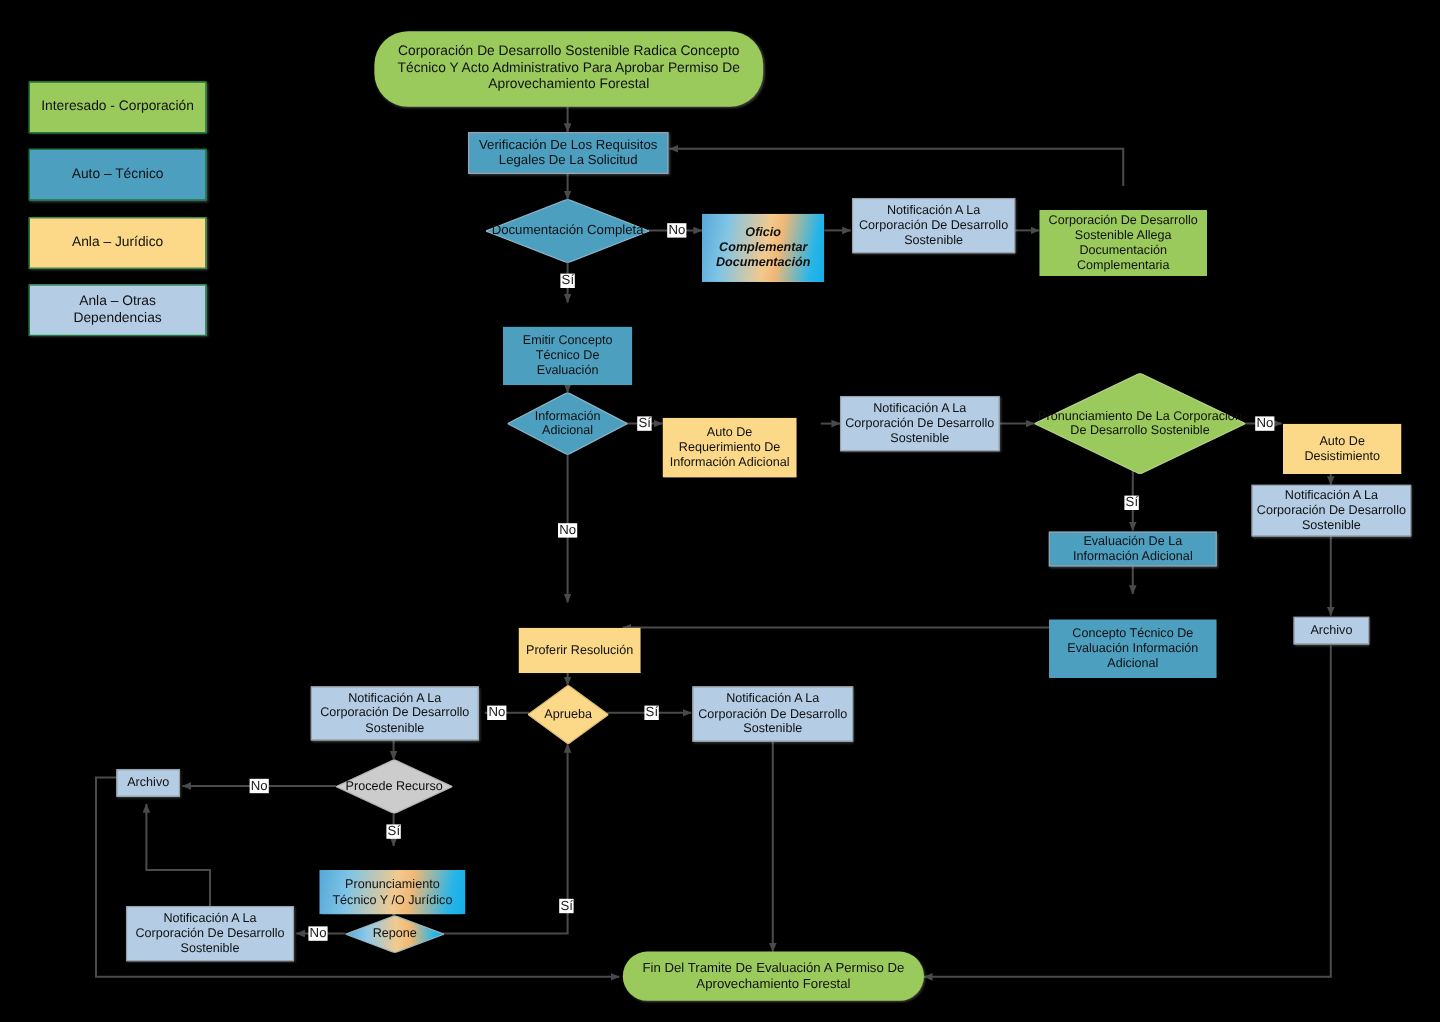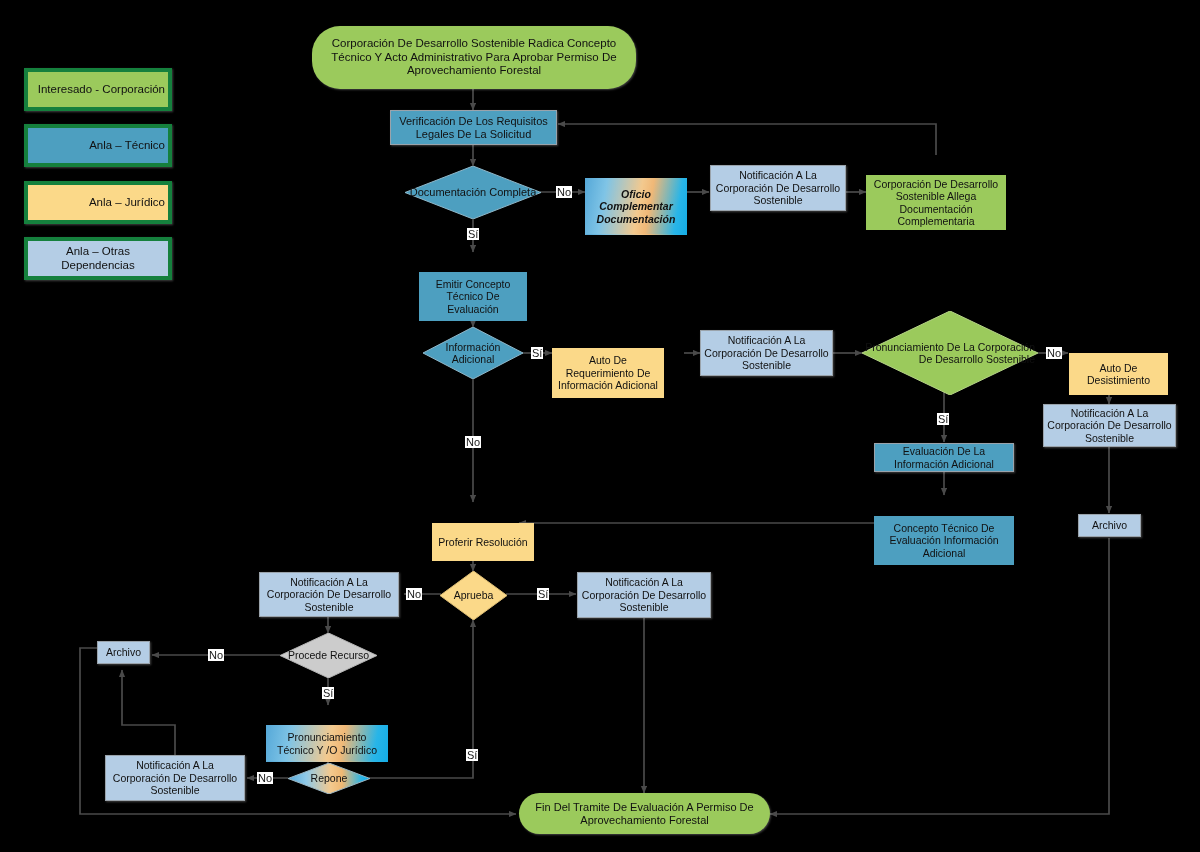--- a/index.html
+++ b/index.html
@@ -25,21 +25,21 @@
   .rounded   {border-radius:28px;box-shadow:1px 1px 2px rgba(255,255,255,.25);text-align:center;}
   .doc       {box-shadow:1px 2px 2px rgba(255,255,255,.2);margin-top:20px;
               -webkit-mask-image:radial-gradient(#000,#000);}
   .doc::after{content:"";position:absolute;left:0;right:0;bottom:-11px;height:12px;
               background:inherit;
               clip-path:path("M0,0 C 28,16 62,16 96,6 C 124,-2 150,-4 170,2 L170,0 Z");}
   .diamond   {background:transparent !important;}
   .diamond .dshape{position:absolute;inset:0;}
   .diamond span{position:relative;z-index:2;}
 
-  .legend-box{border:4px solid #15803d;box-shadow:1px 1px 2px rgba(255,255,255,.25);justify-content:flex-end;}
+  .legend-box{border:1px solid #15803d;box-shadow:1px 1px 2px rgba(255,255,255,.25);}
 
   .elabel{position:absolute;background:#ffffff;color:#1a1a1a;font-size:11px;
           line-height:12px;padding:0 1px;z-index:6;border:0;
           font-family:"Liberation Sans","DejaVu Sans",sans-serif;}
 </style>
 </head>
 <body>
 
 <div id="canvas">
 
@@ -112,21 +112,21 @@
       <path d="M175,755 L175,725 L122,725 L122,670"></path>
 
       <path d="M98,648 L80,648 L80,814 L516,814"></path>
     </g>
   </svg>
 
   <div class="node legend-box green" style="left:24px;top:68px;width:148px;height:43px;font-size:11.5px;">
     <span>Interesado  - Corporación</span>
   </div>
   <div class="node legend-box blue" style="left:24px;top:124px;width:148px;height:43px;font-size:11.5px;">
-    <span>Anla  – Técnico</span>
+    <span>Auto  – Técnico</span>
   </div>
   <div class="node legend-box yellow" style="left:24px;top:181px;width:148px;height:43px;font-size:11.5px;">
     <span>Anla  – Jurídico</span>
   </div>
   <div class="node legend-box ltblue" style="left:24px;top:237px;width:148px;height:43px;font-size:11.5px;">
     <span>Anla – Otras Dependencias</span>
   </div>
 
   <div class="node rounded green" style="left:312px;top:26px;width:324px;height:63px;font-size:11.5px;">
     <span>Corporación De Desarrollo Sostenible Radica Concepto Técnico Y Acto Administrativo Para Aprobar Permiso De Aprovechamiento Forestal</span>
@@ -167,21 +167,21 @@
   </div>
 
   <div class="node doc yellow" style="left:552px;top:328px;width:112px;height:50px;font-size:10.5px;">
     <span>Auto De Requerimiento De Información Adicional</span>
   </div>
 
   <div class="node rect ltblue" style="left:700px;top:330px;width:133px;height:46px;font-size:10.5px;">
     <span>Notificación A La Corporación De Desarrollo Sostenible</span>
   </div>
 
-  <div class="node diamond" style="left:862px;top:311px;width:176px;height:84px;font-size:10.5px;text-align:right;">
+  <div class="node diamond" style="left:862px;top:311px;width:176px;height:84px;font-size:10.5px;">
     <svg class="dshape" viewBox="0 0 176 84" preserveAspectRatio="none">
       <polygon points="88,0 176,42 88,84 0,42" fill="#9BCA5C" stroke="#b6d487" stroke-width="1"></polygon>
     </svg>
     <span>Pronunciamiento De La Corporación De Desarrollo Sostenible</span>
   </div>
 
   <div class="node doc yellow" style="left:1069px;top:333px;width:99px;height:42px;font-size:10.5px;">
     <span>Auto De Desistimiento</span>
   </div>
 

